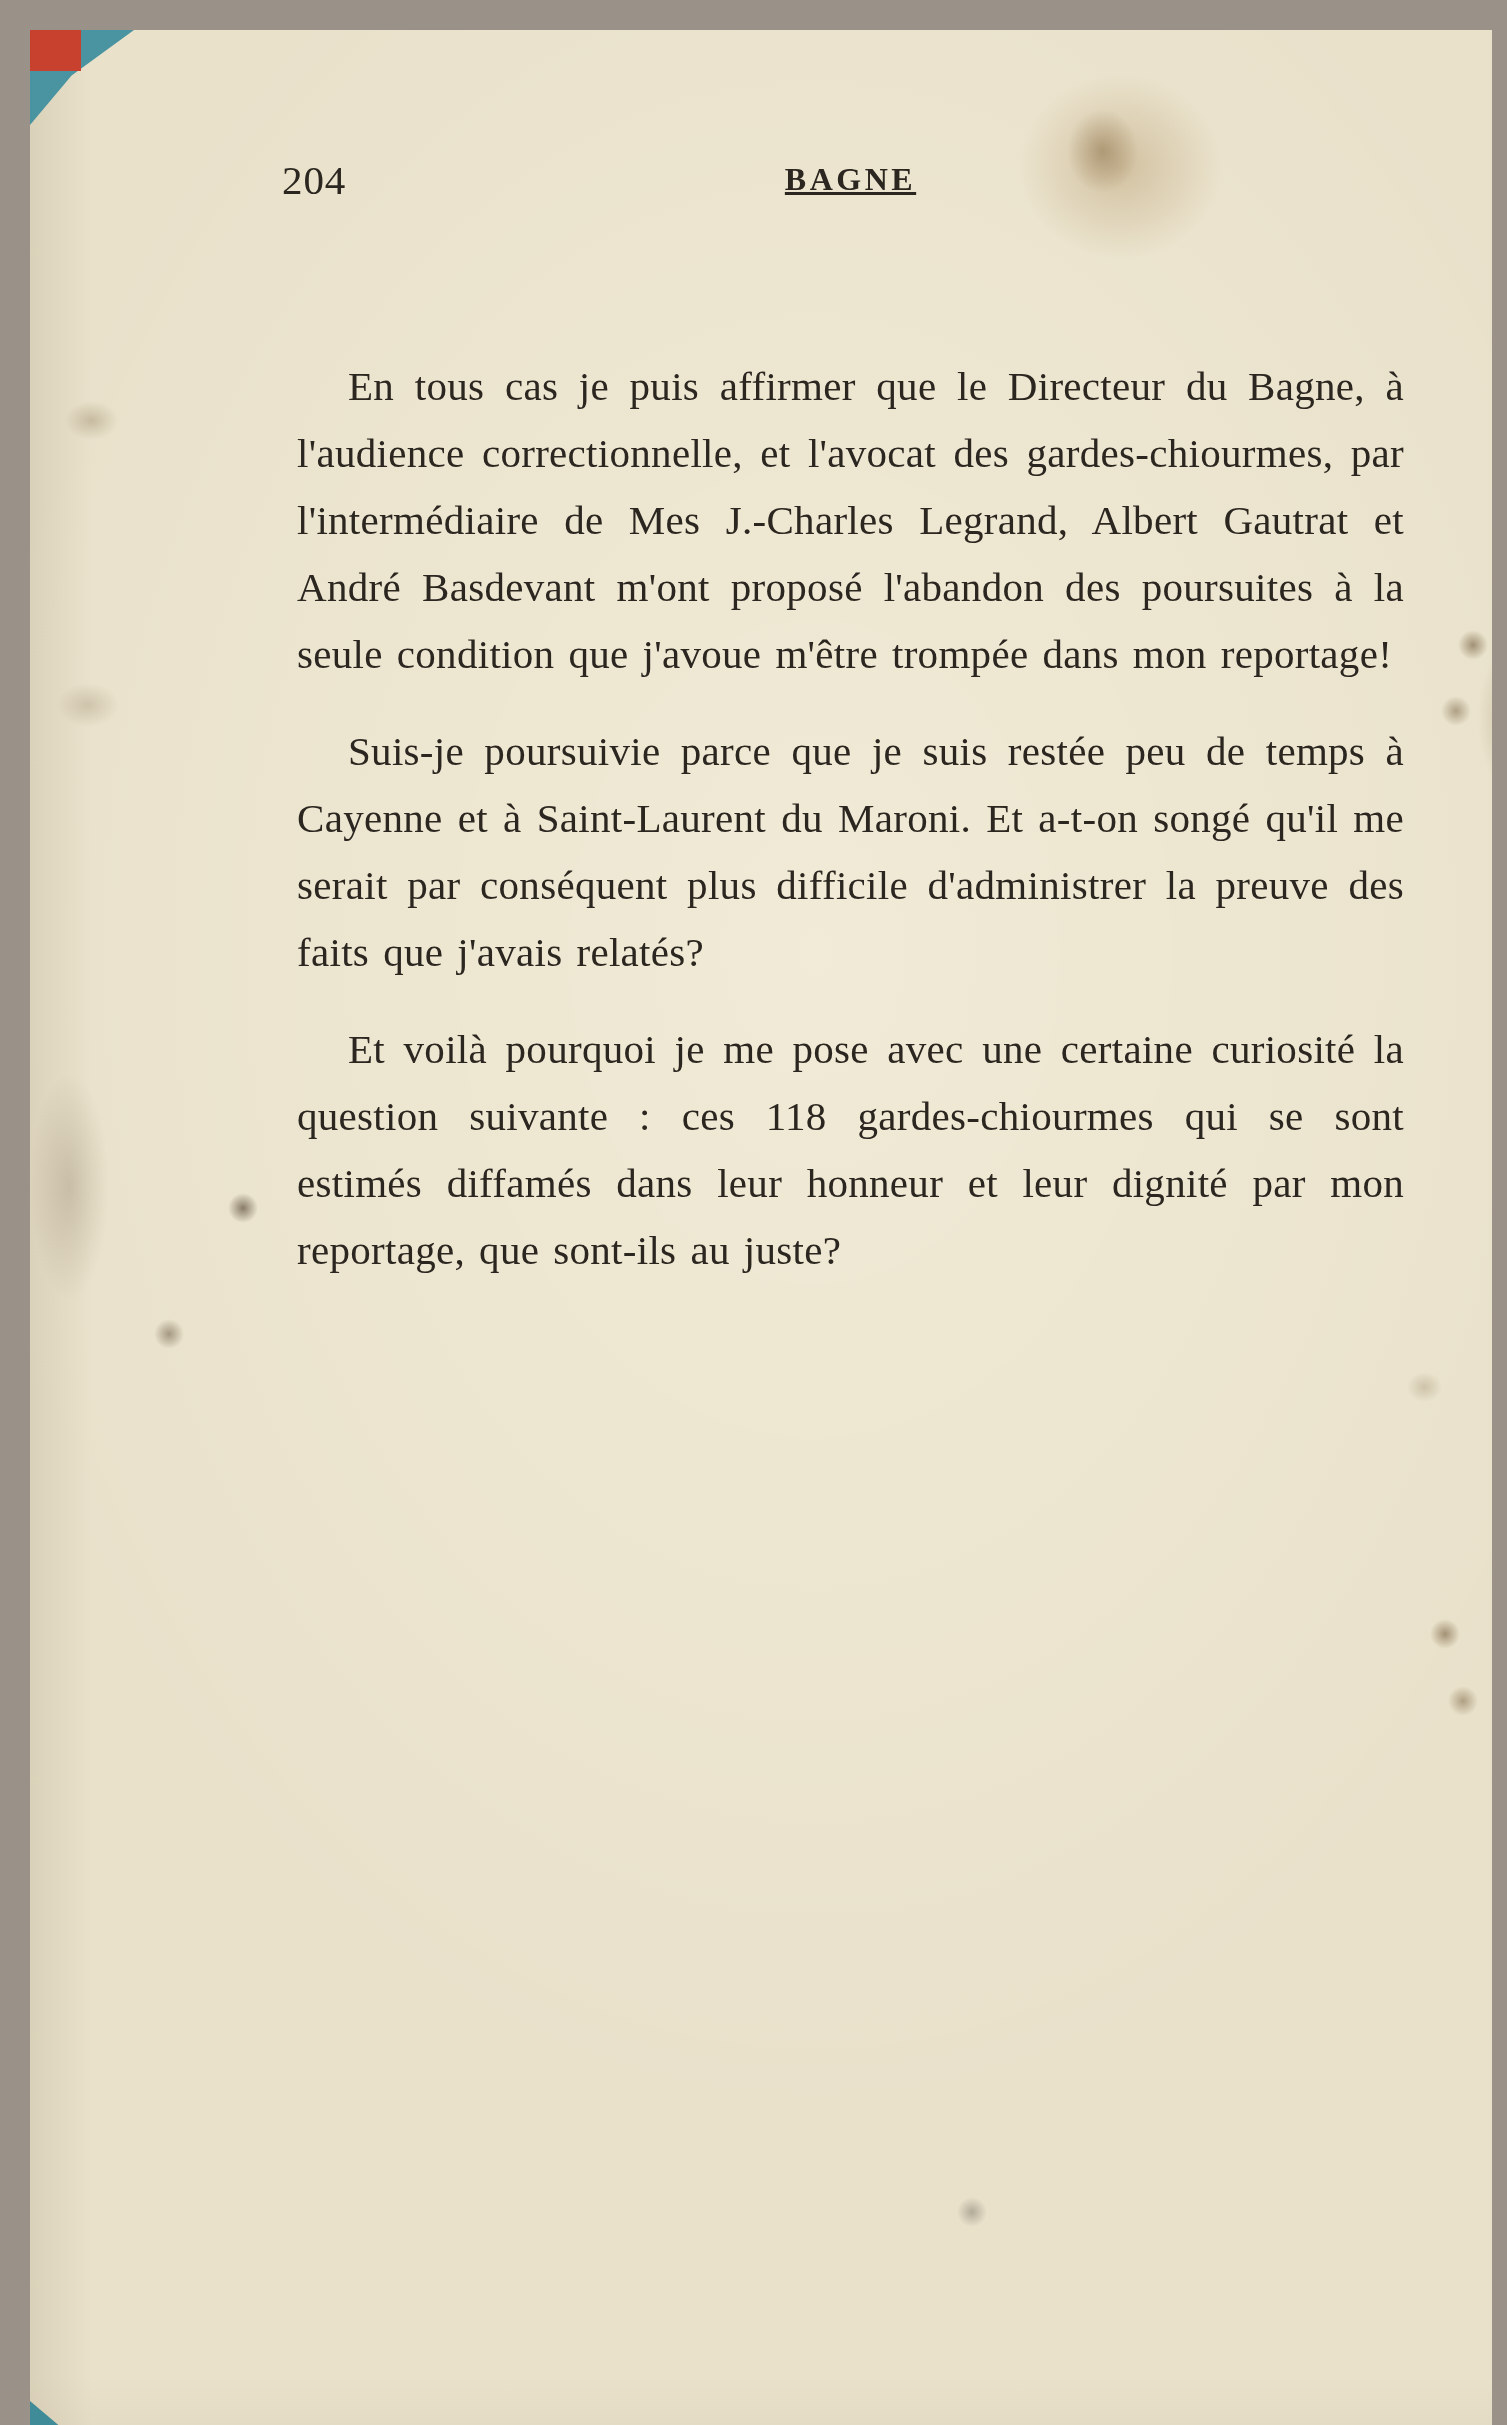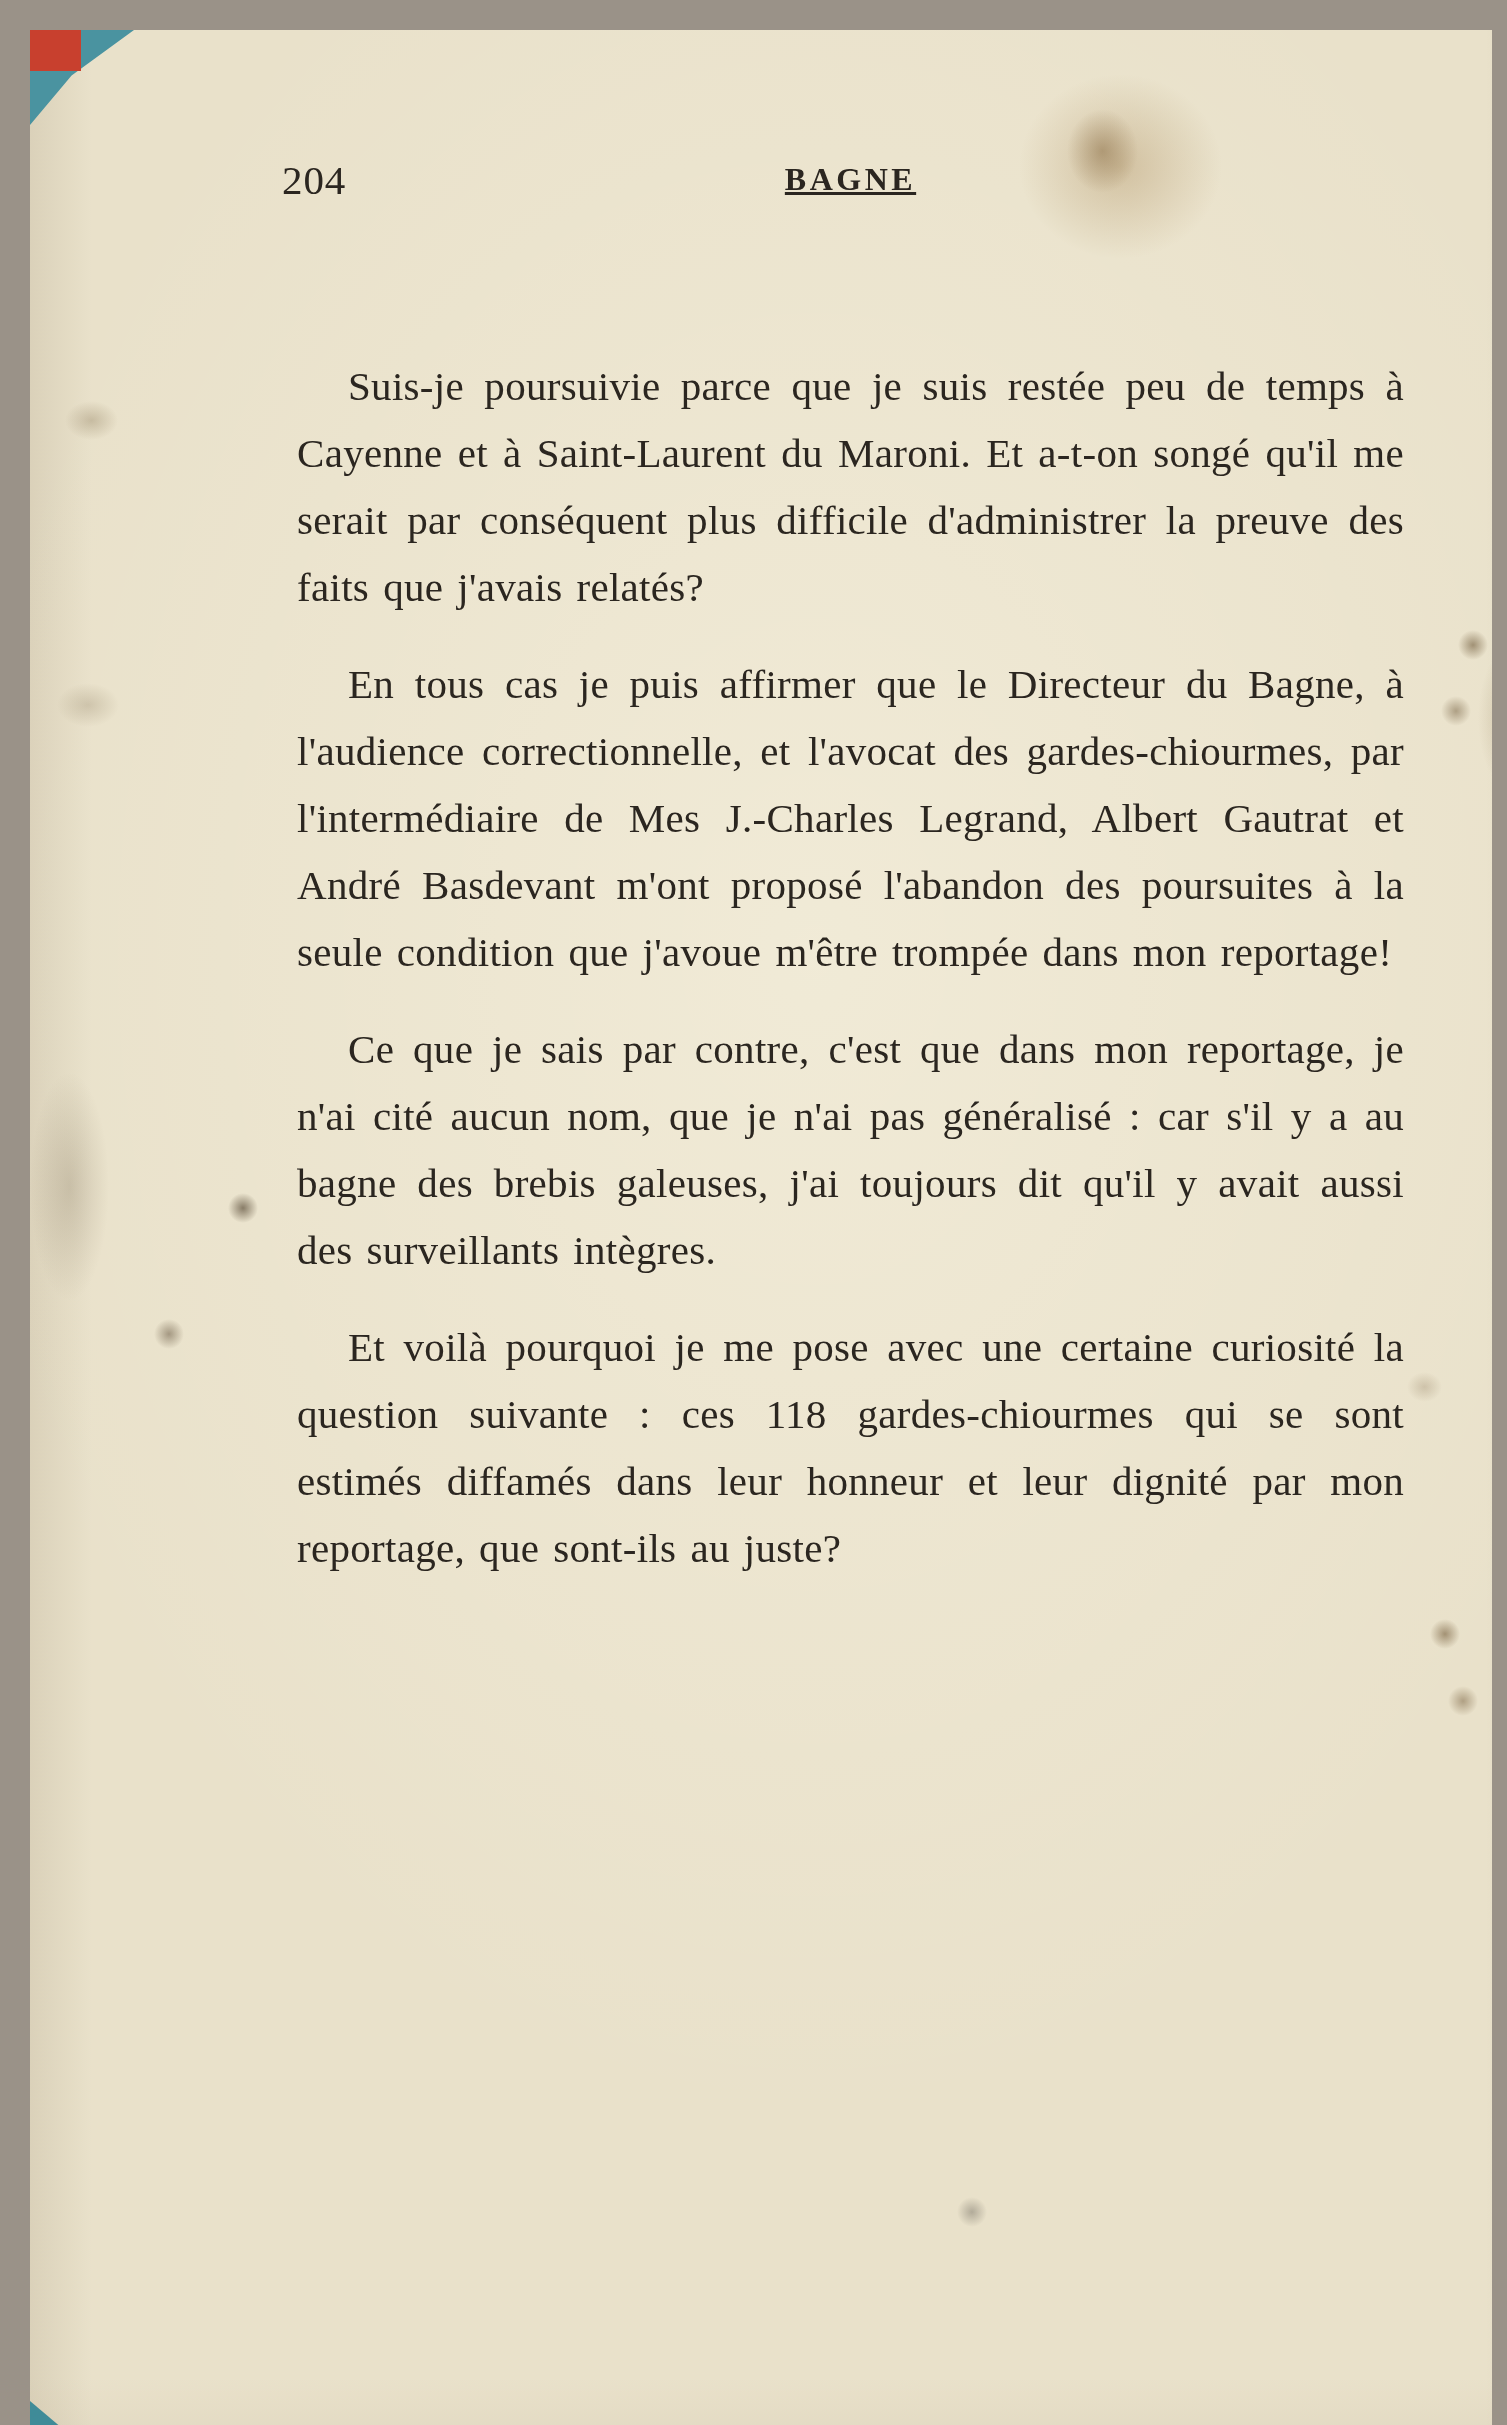--- a/index.html
+++ b/index.html
@@ -105,20 +105,19 @@
   <div class="stain s9"></div>
   <div class="stain s10"></div>
   <div class="stain s11"></div>
 
   <div class="header-row">
     <span class="page-number">204</span>
     <span class="running-head">BAGNE</span>
   </div>
 
   <div class="text-block">
+      <p class="para indent">En tous cas je puis affirmer que le Directeur du Bagne, à l'audience correctionnelle, et l'avocat des gardes-chiourmes, par l'intermédiaire de Mes J.-Charles Legrand, Albert Gautrat et André Basdevant m'ont proposé l'abandon des poursuites à la seule condition que j'avoue m'être trompée dans mon reportage!</p>
       <p class="para indent">Suis-je poursuivie parce que je suis restée peu de temps à Cayenne et à Saint-Laurent du Maroni. Et a-t-on songé qu'il me serait par conséquent plus difficile d'administrer la preuve des faits que j'avais relatés?</p>
-      <p class="para indent">En tous cas je puis affirmer que le Directeur du Bagne, à l'audience correctionnelle, et l'avocat des gardes-chiourmes, par l'intermédiaire de Mes J.-Charles Legrand, Albert Gautrat et André Basdevant m'ont proposé l'abandon des poursuites à la seule condition que j'avoue m'être trompée dans mon reportage!</p>
-      <p class="para indent">Ce que je sais par contre, c'est que dans mon reportage, je n'ai cité aucun nom, que je n'ai pas généralisé : car s'il y a au bagne des brebis galeuses, j'ai toujours dit qu'il y avait aussi des surveillants intègres.</p>
       <p class="para indent">Et voilà pourquoi je me pose avec une certaine curiosité la question suivante : ces 118 gardes-chiourmes qui se sont estimés diffamés dans leur honneur et leur dignité par mon reportage, que sont-ils au juste?</p>
     </div>
 
 </div>
 
 
 </body></html>

